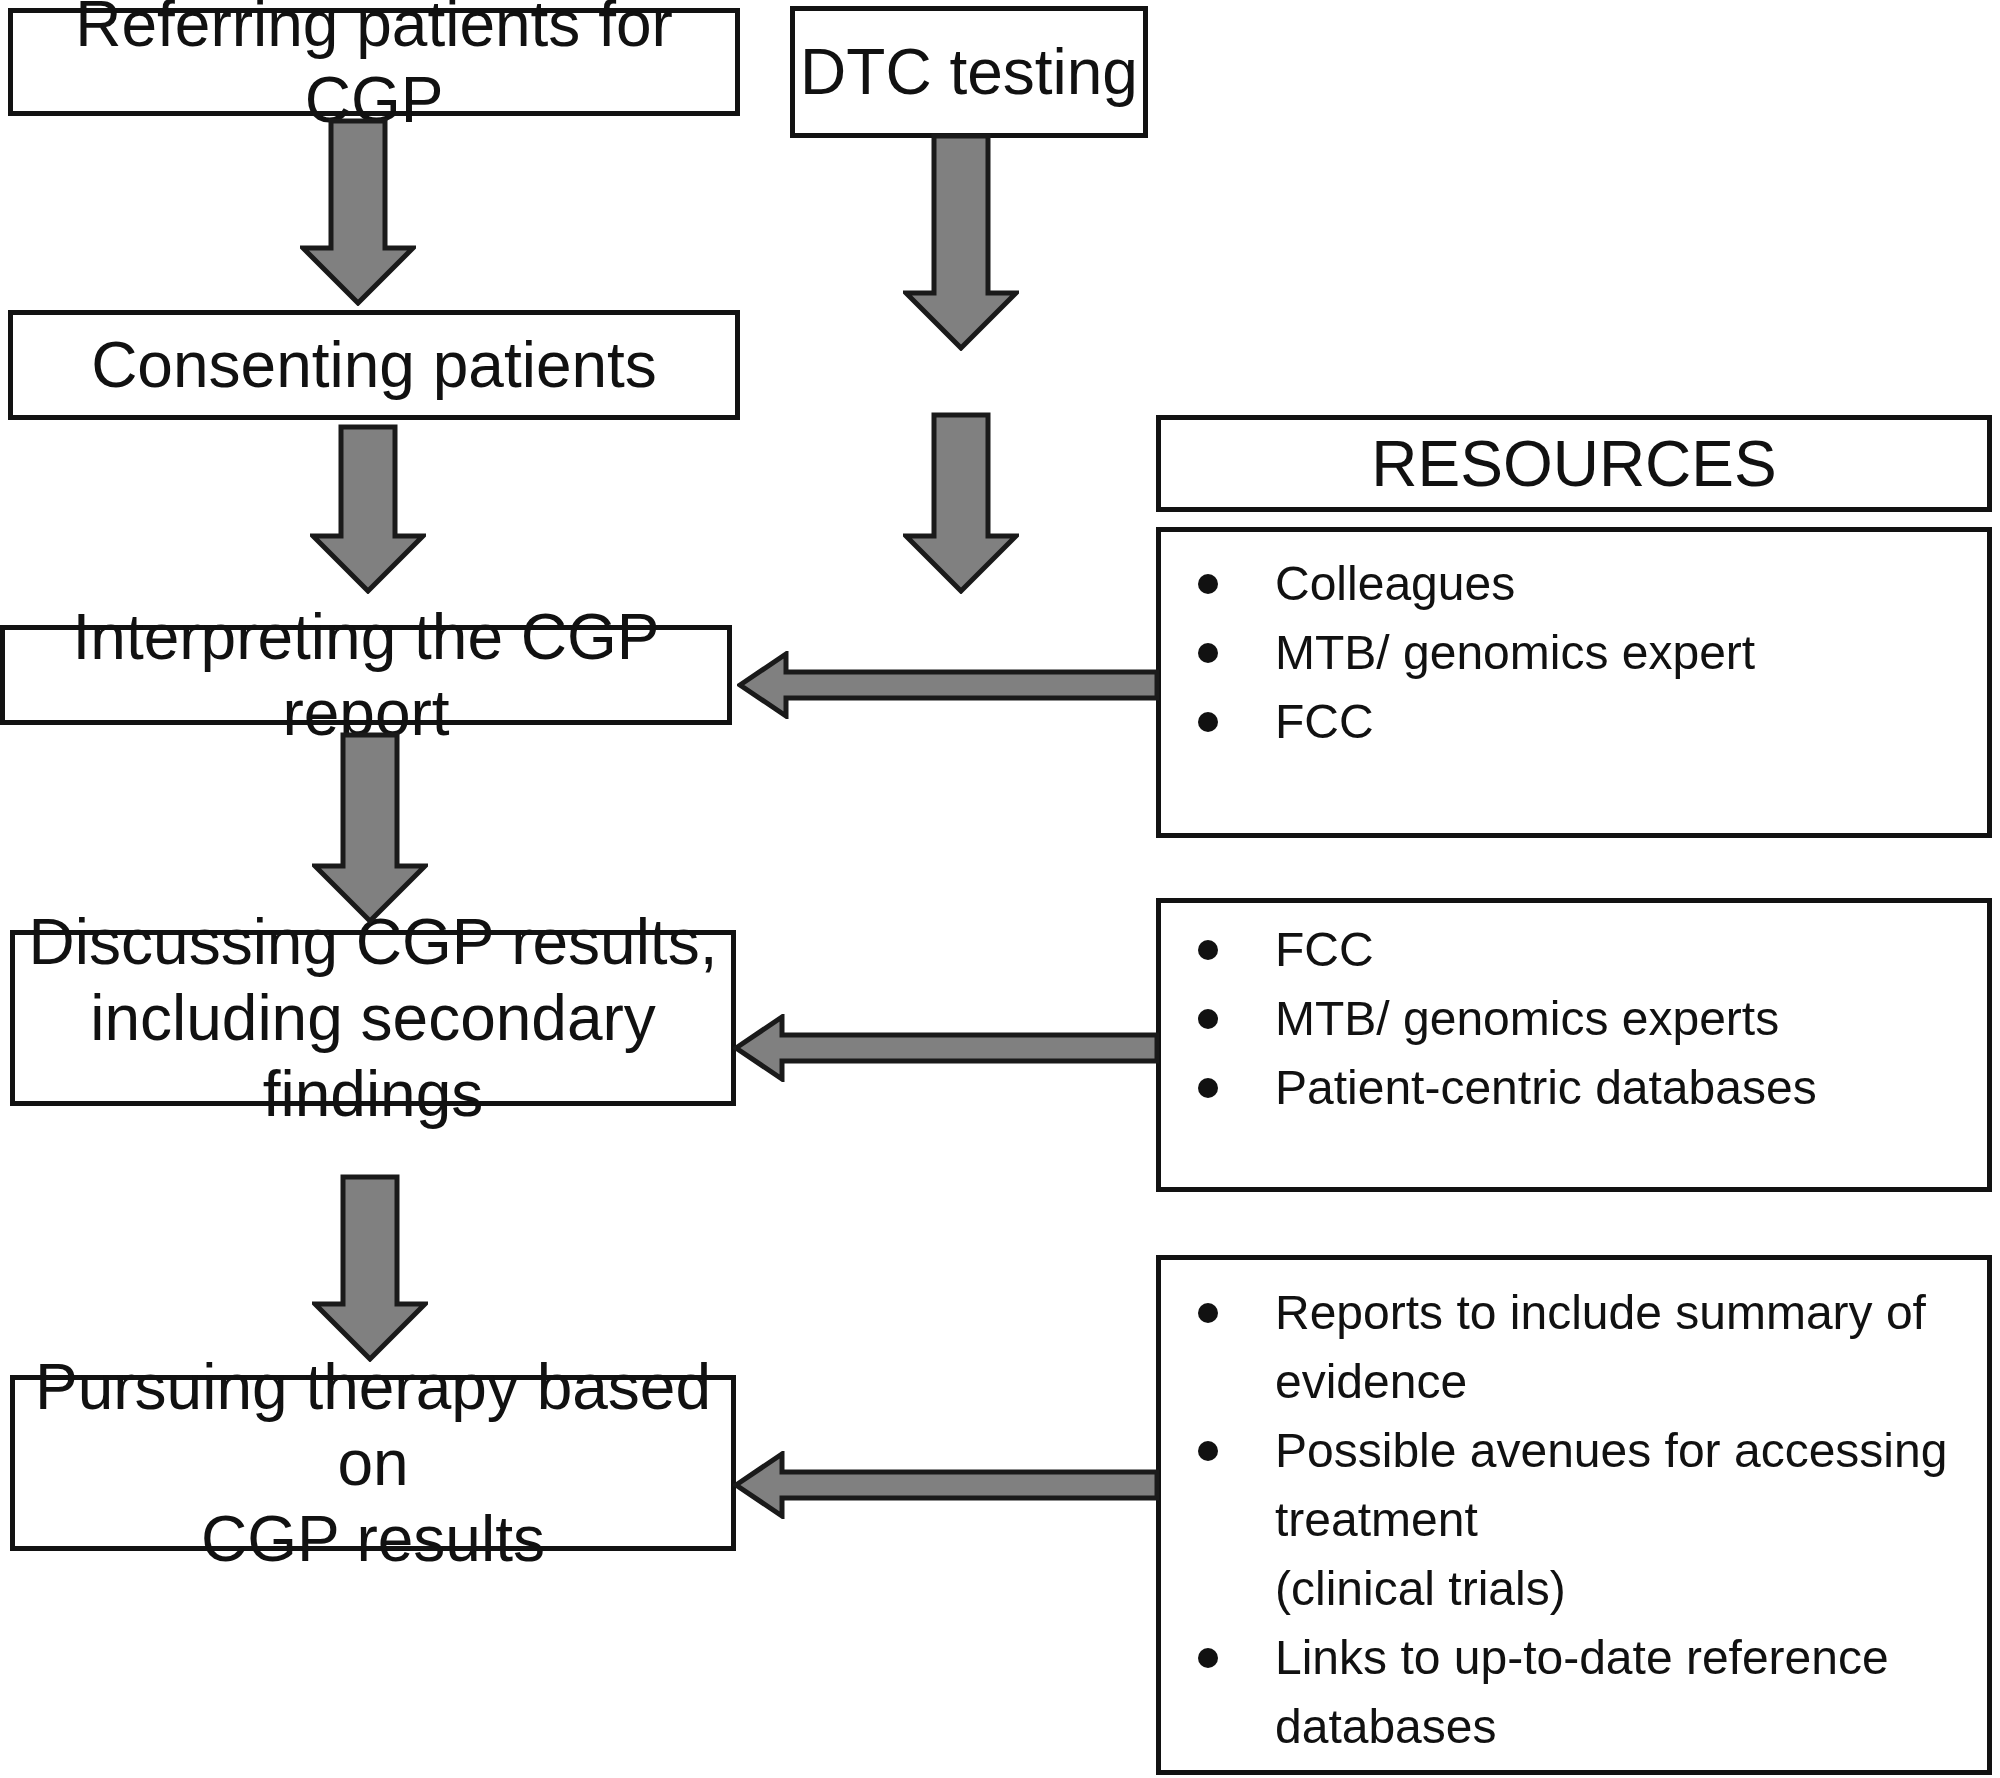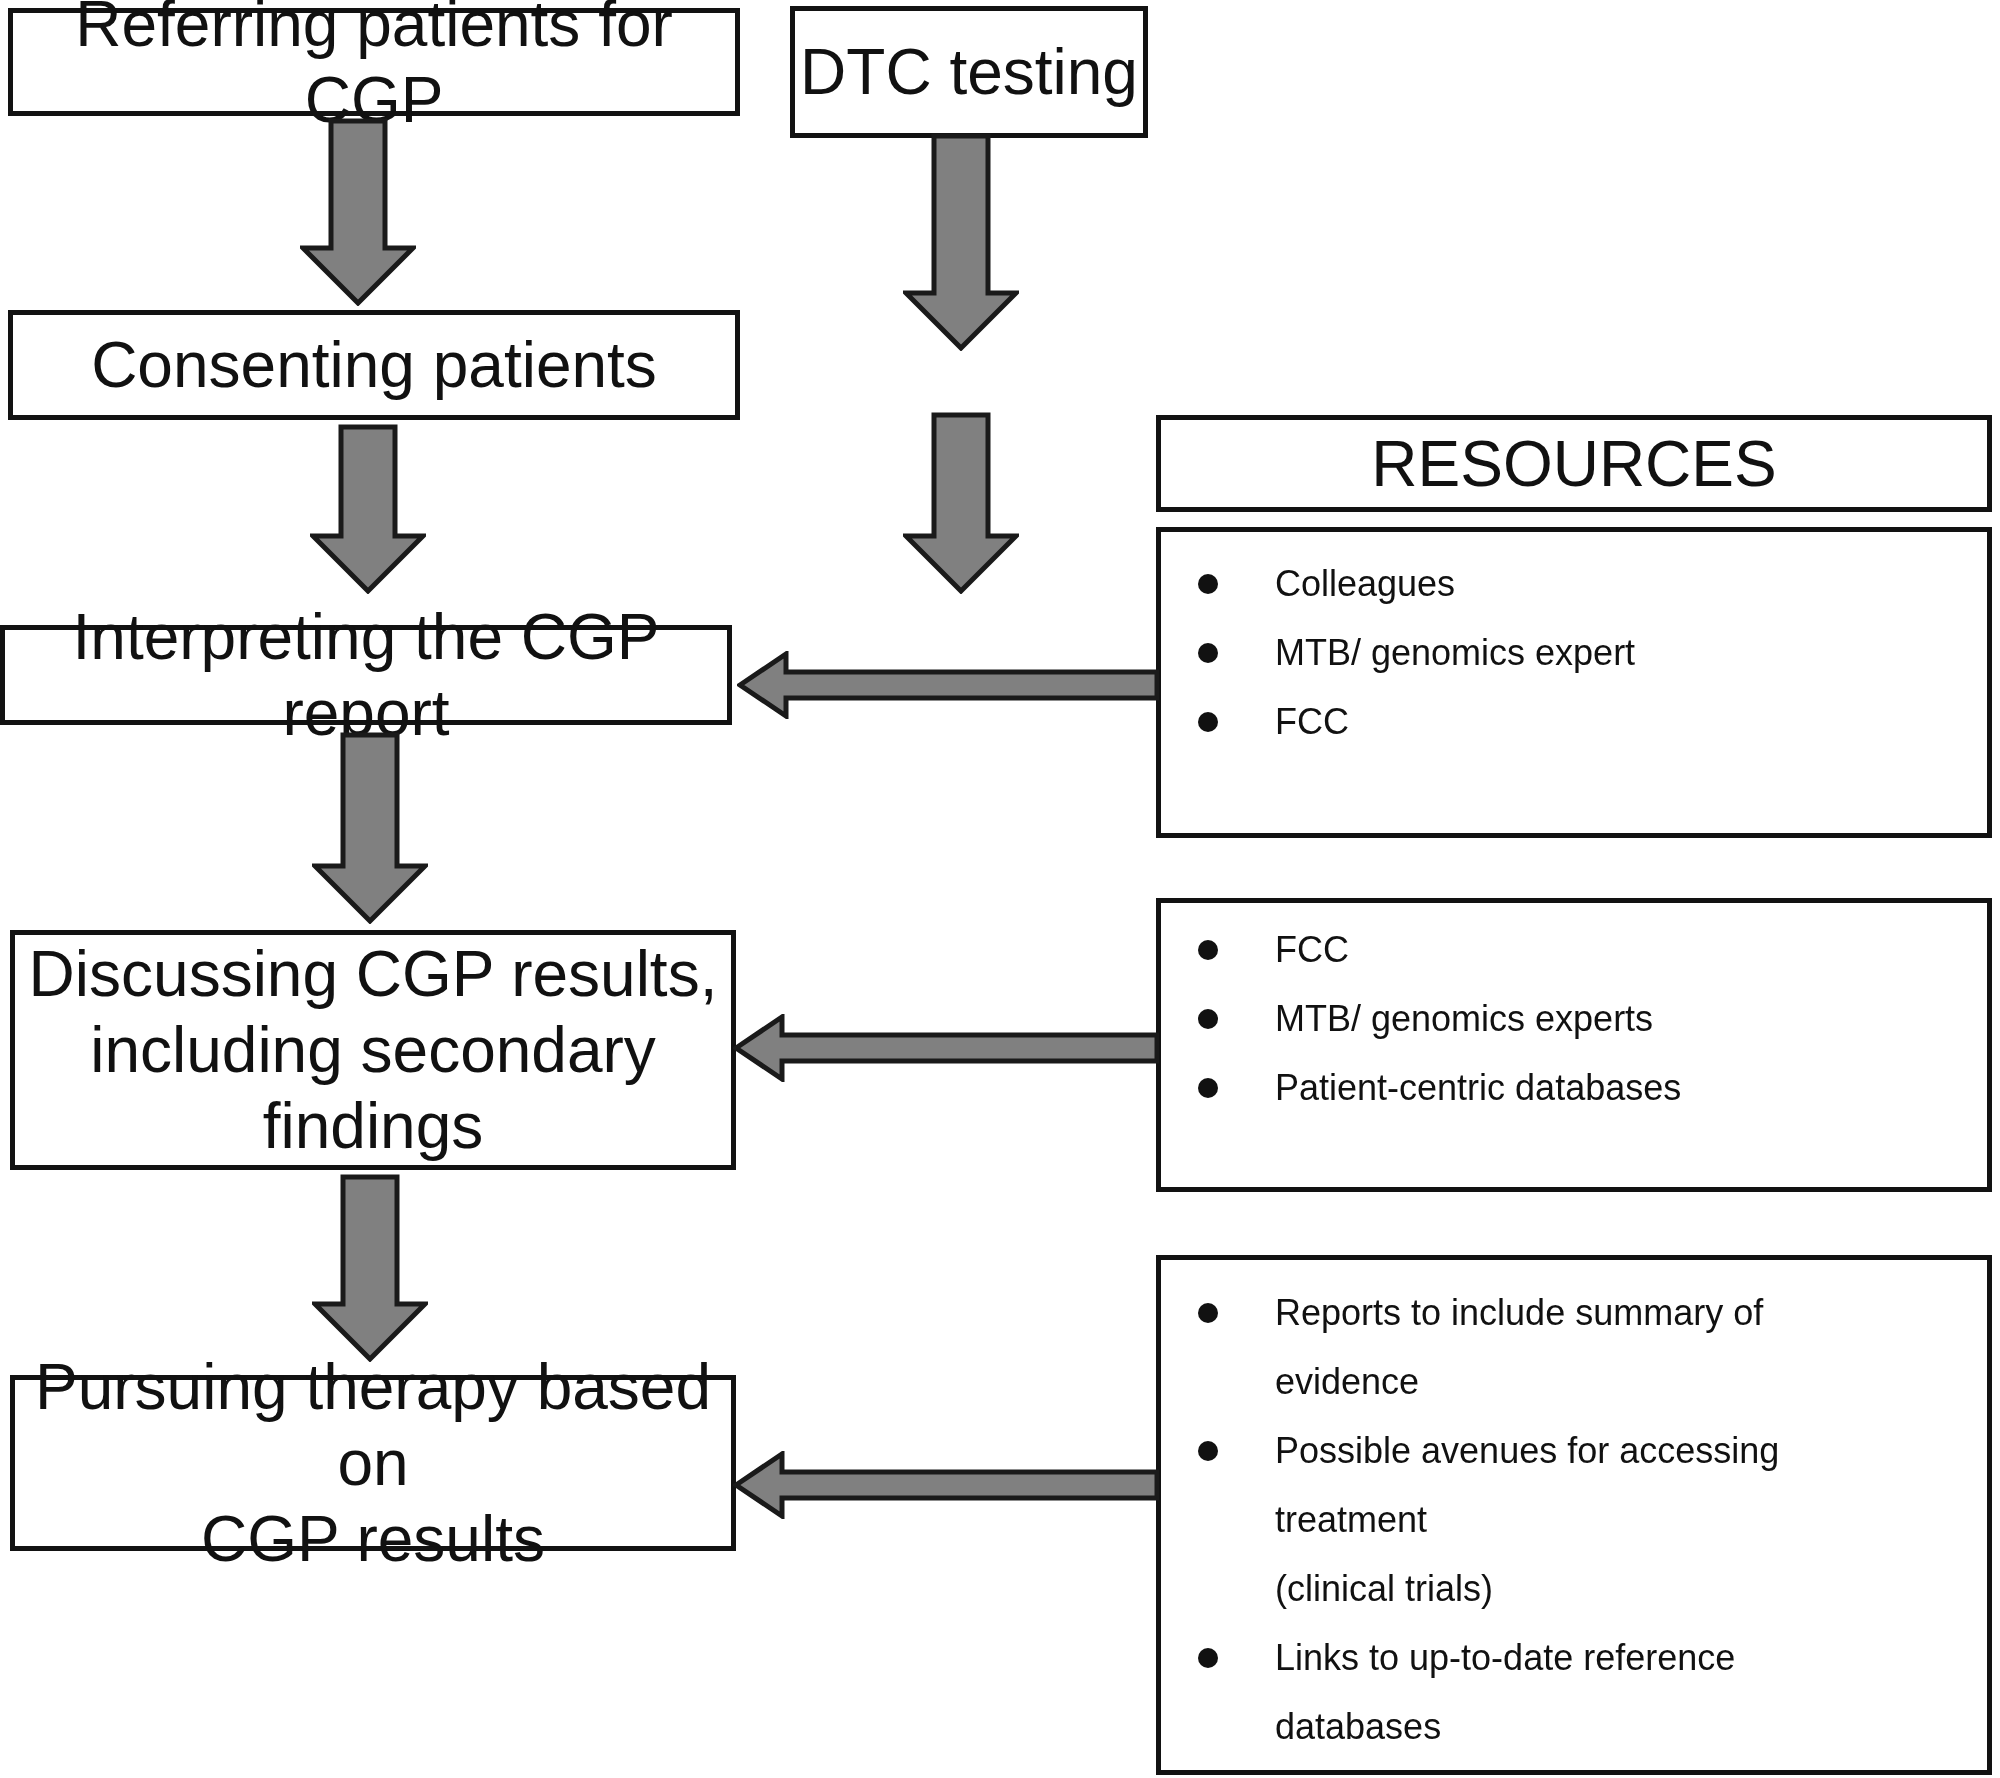--- a/index.html
+++ b/index.html
@@ -22,21 +22,21 @@
     align-items: center;
     justify-content: center;
     text-align: center;
     font-size: 64px;
     line-height: 76px;
   }
   .rbox {
     position: absolute;
     background: #ffffff;
     border: 5px solid #121212;
-    font-size: 36px;
+    font-size: 48px;
     line-height: 69px;
   }
   .item { display: flex; align-items: flex-start; }
   .dot {
     flex: none;
     width: 20px;
     height: 20px;
     border-radius: 50%;
     background: #111111;
     margin: 25px 57px 0 37px;
@@ -59,21 +59,21 @@
   </div>
 
   <div class="fbox" style="left:8px; top:310px; width:732px; height:110px;">
     <div>Consenting patients</div>
   </div>
 
   <div class="fbox" style="left:0; top:625px; width:732px; height:100px;">
     <div>Interpreting the CGP report</div>
   </div>
 
-  <div class="fbox" style="left:10px; top:930px; width:726px; height:240px;">
+  <div class="fbox" style="left:10px; top:930px; width:726px; height:176px;">
     <div>Discussing CGP results,</div>
     <div>including secondary findings</div>
   </div>
 
   <div class="fbox" style="left:10px; top:1375px; width:726px; height:176px;">
     <div>Pursuing therapy based on</div>
     <div>CGP results</div>
   </div>
 
   <div class="fbox" style="left:790px; top:6px; width:358px; height:132px;">

